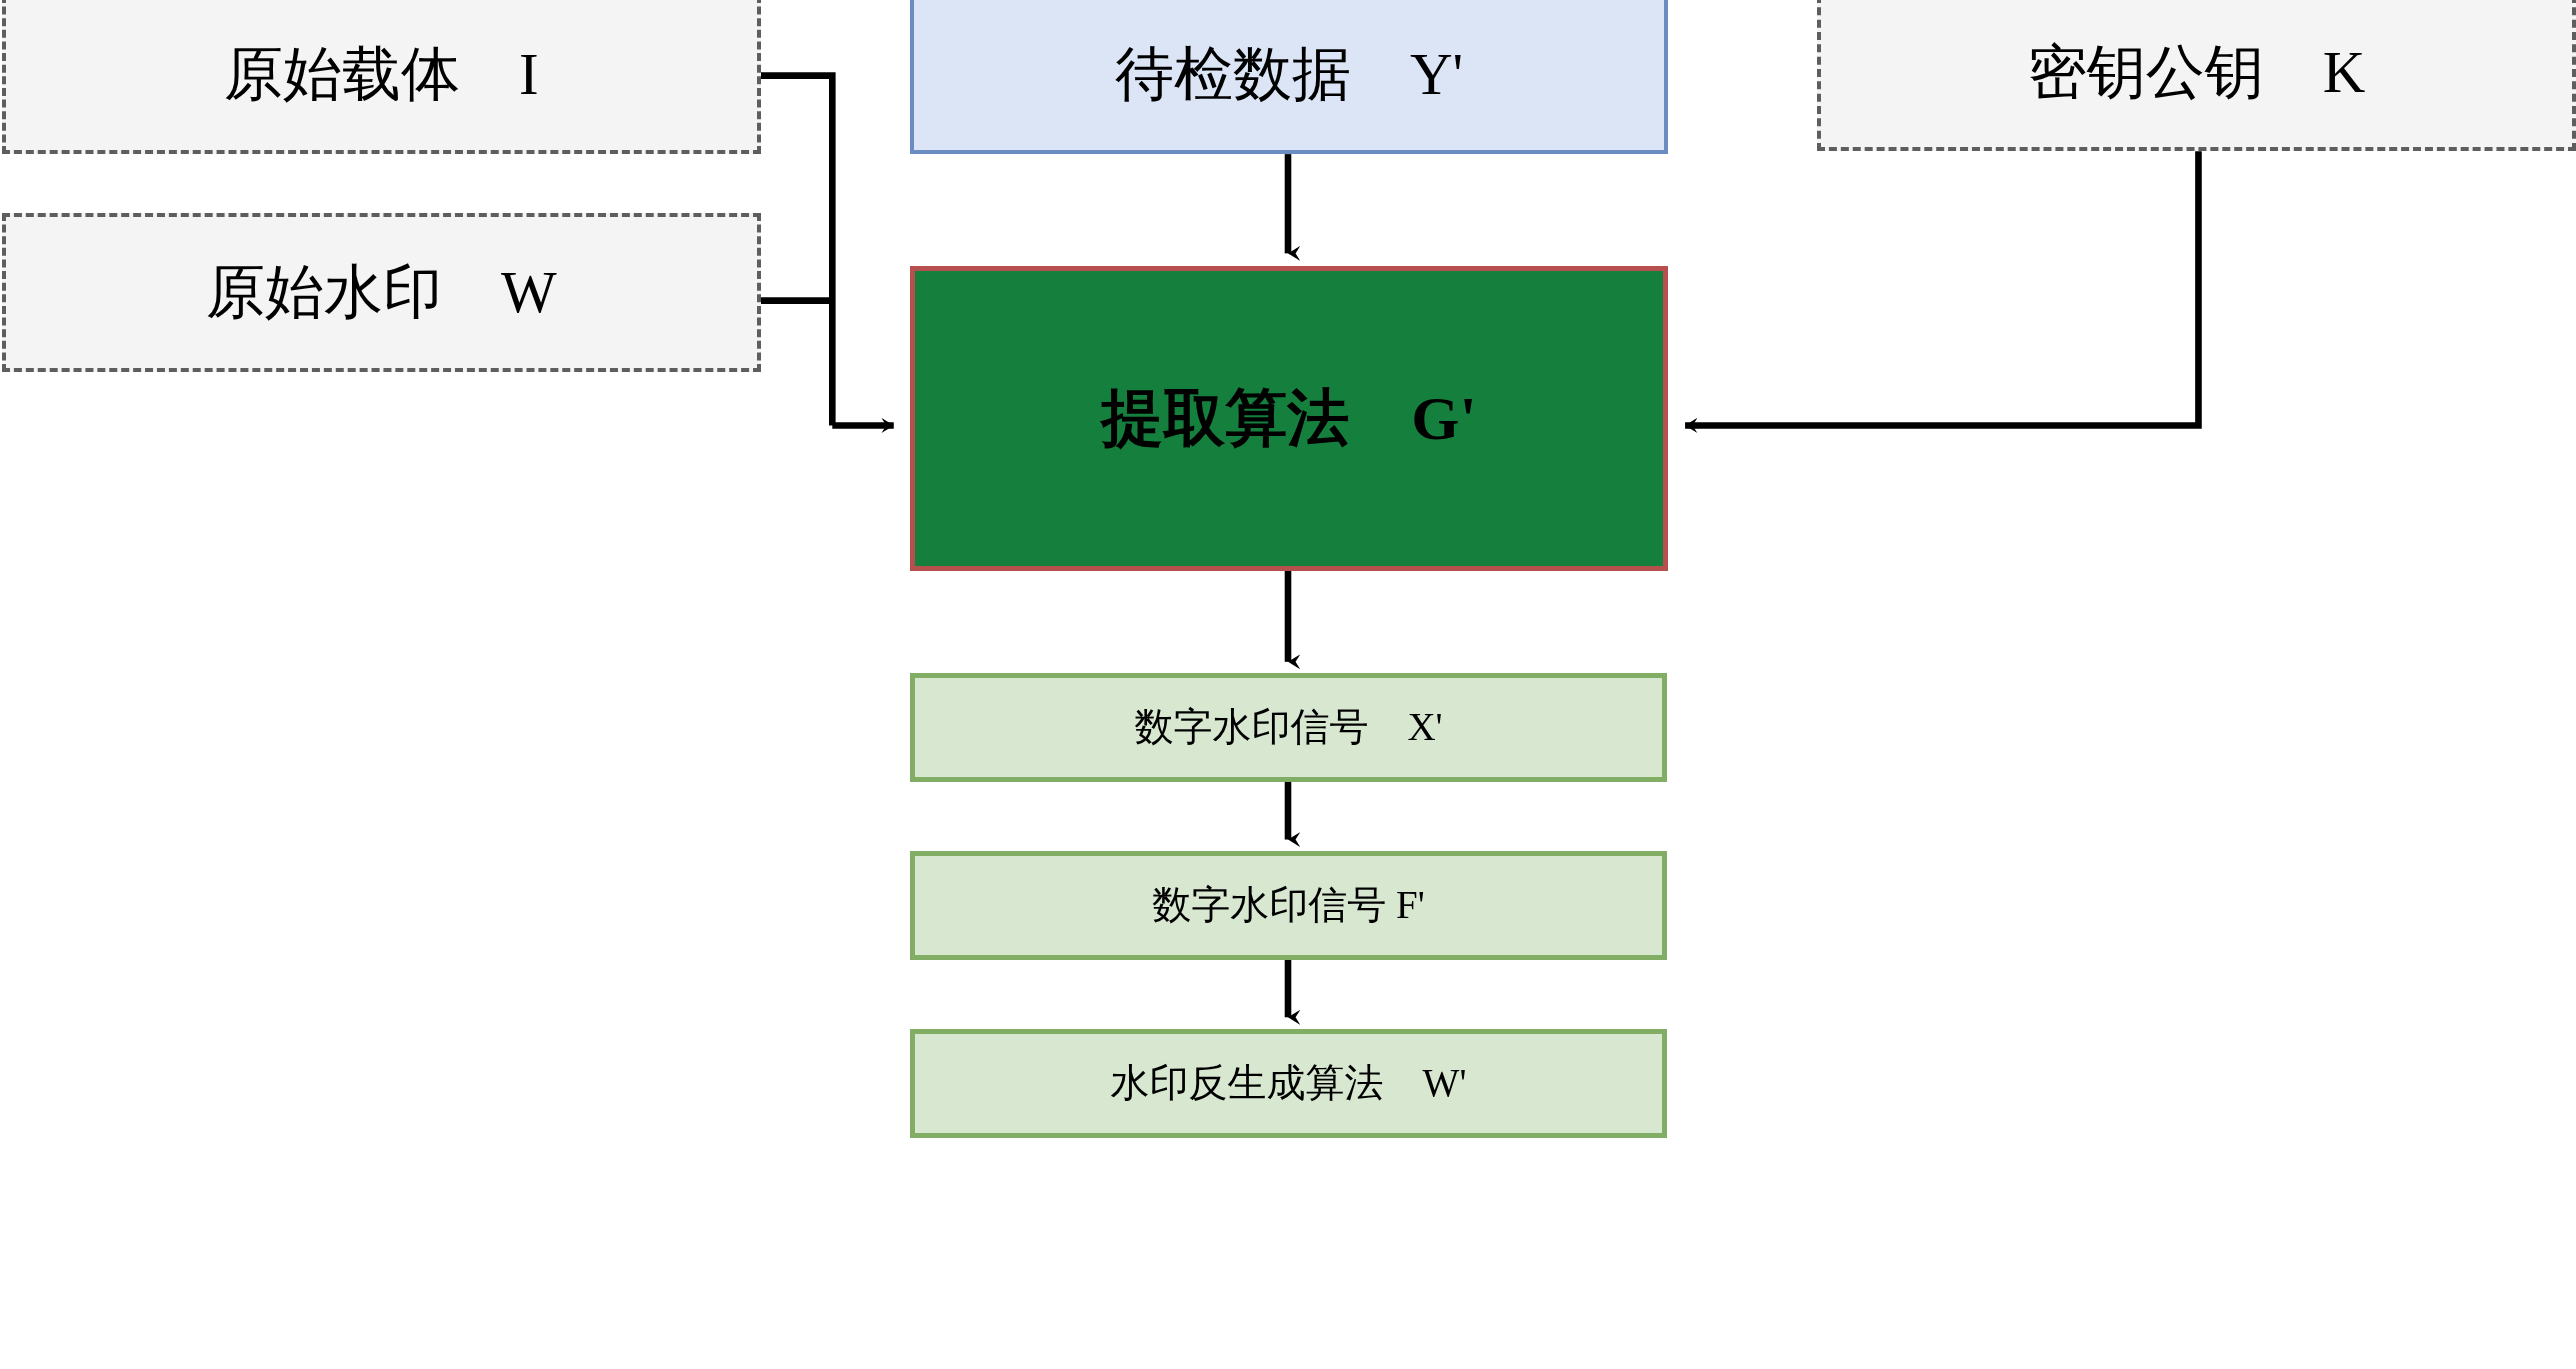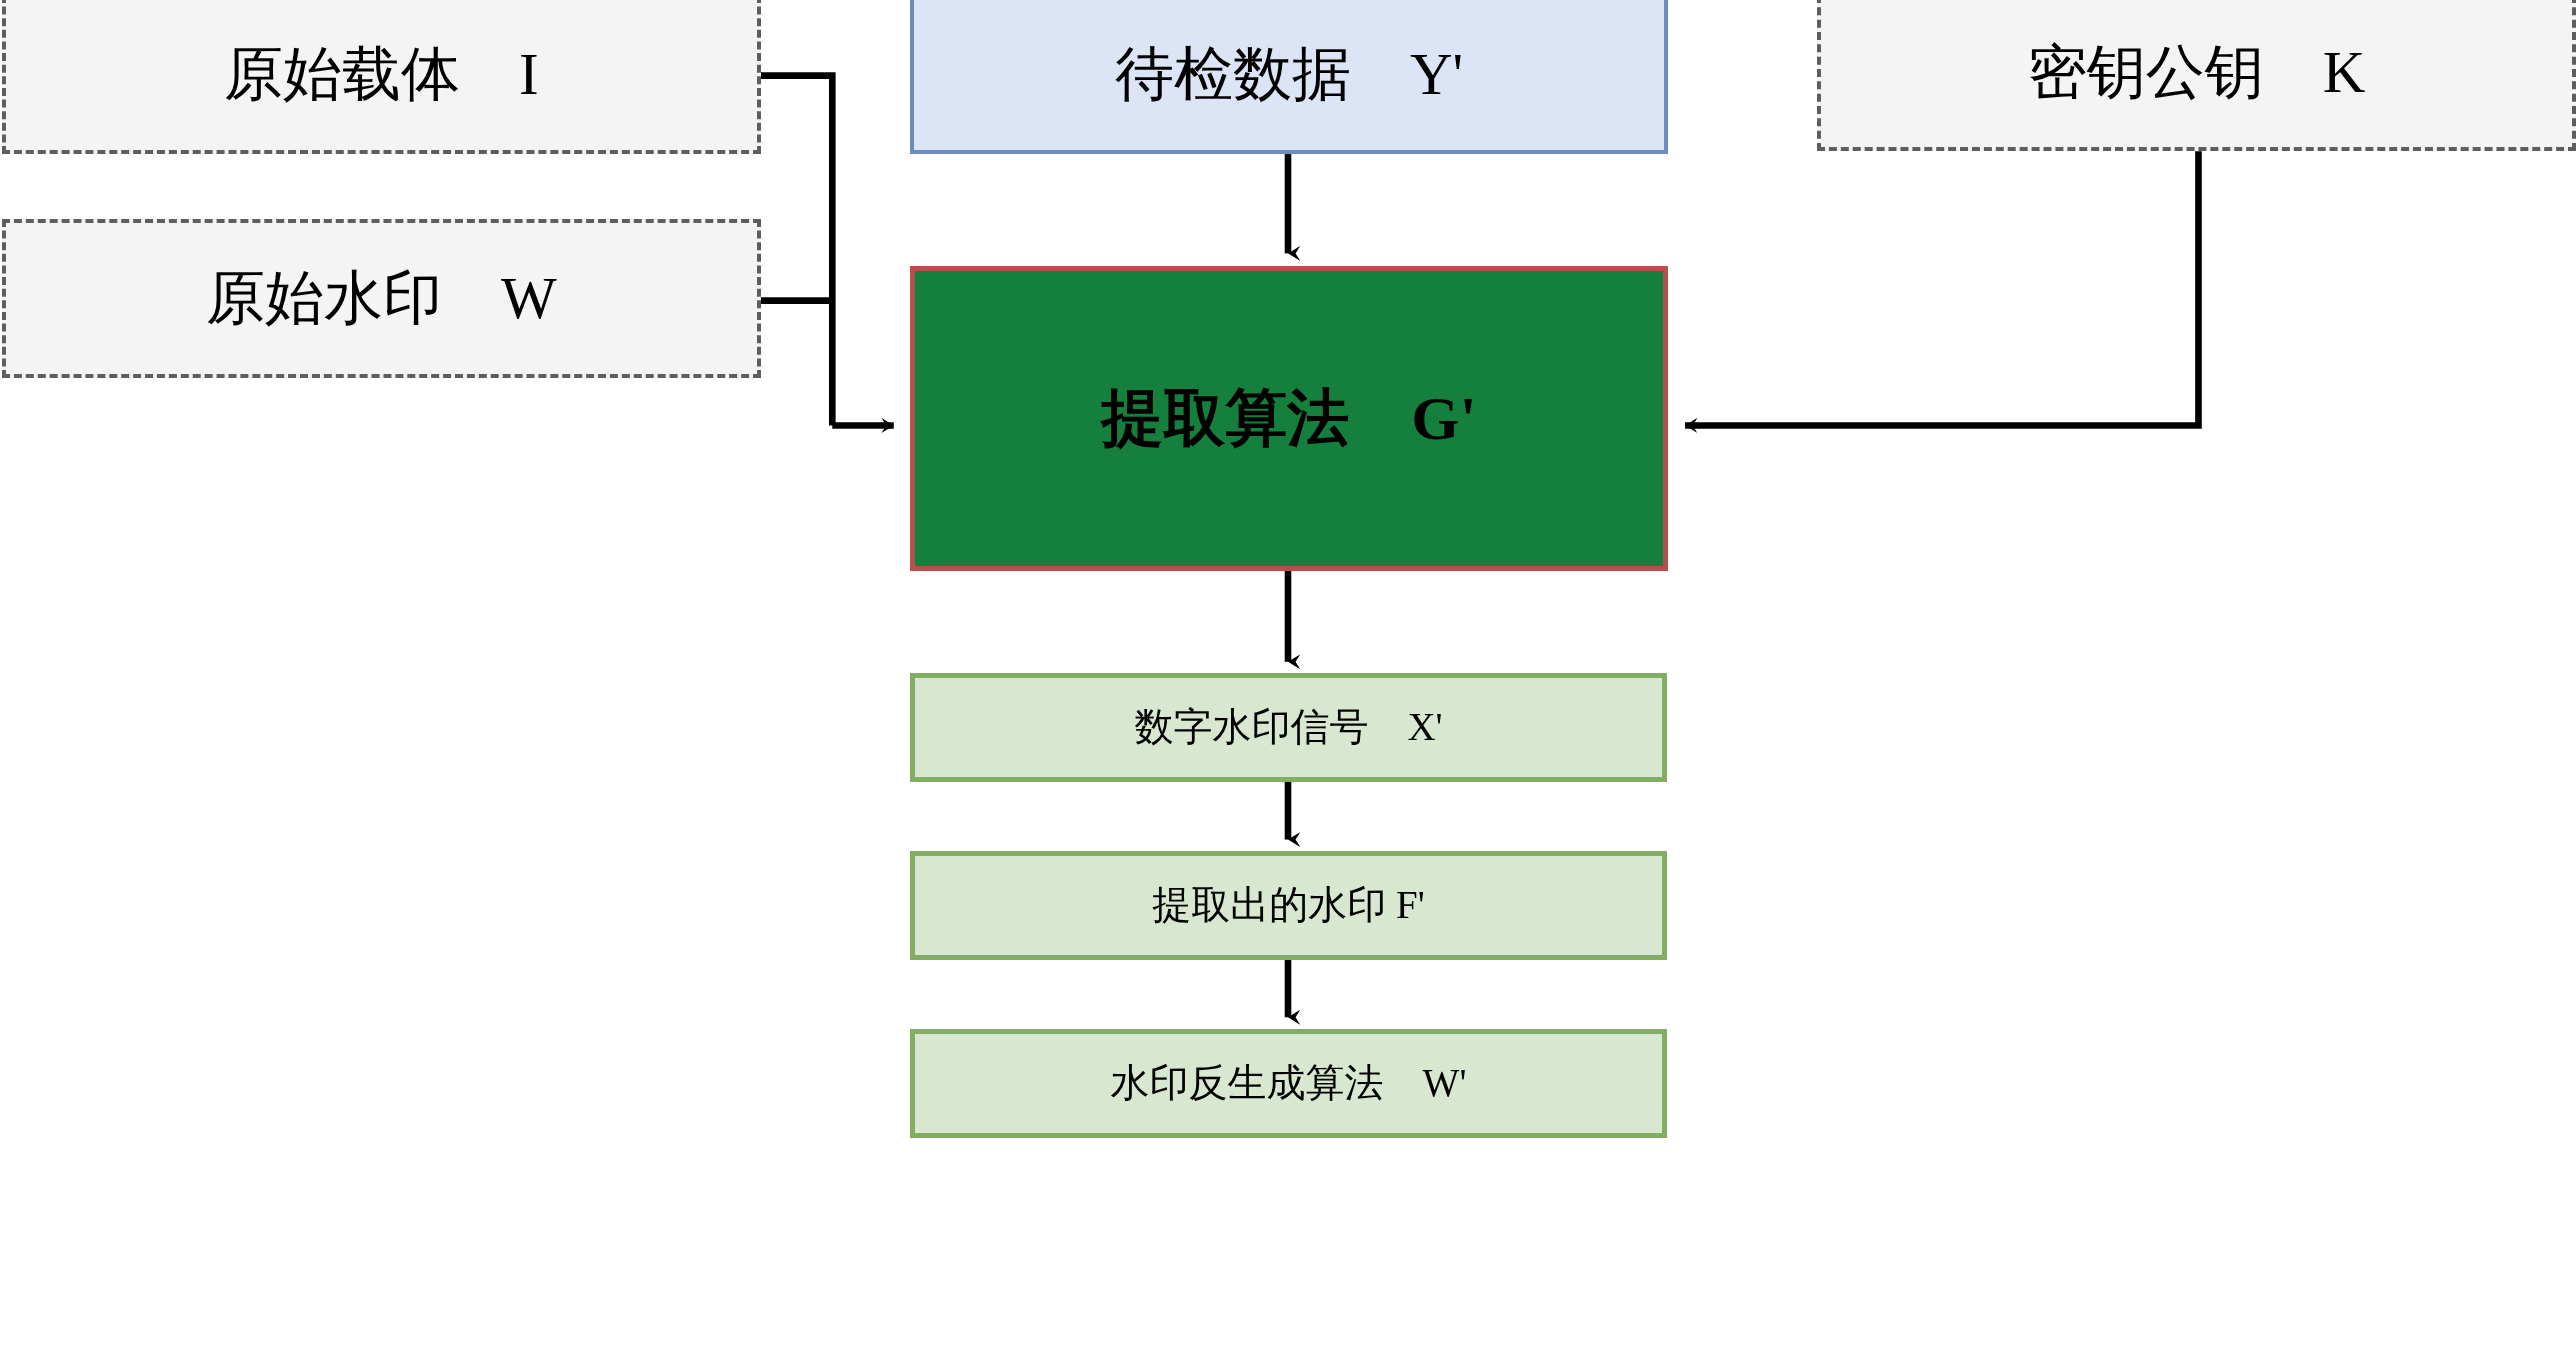--- a/index.html
+++ b/index.html
@@ -92,28 +92,28 @@
 
     <path d="M 1362 603 L 1362 700" fill="none" stroke="#000000" stroke-width="7" marker-end="url(#arrowDown)"></path>
 
     <path d="M 1362 827 L 1362 888" fill="none" stroke="#000000" stroke-width="7" marker-end="url(#arrowDown)"></path>
 
     <path d="M 1362 1015 L 1362 1076" fill="none" stroke="#000000" stroke-width="7" marker-end="url(#arrowDown)"></path>
   </svg>
 
   <div class="node node-dashed" style="left:1.9px; top:-4.7px; width:759px; height:159px;">原始载体　I</div>
 
-  <div class="node node-dashed" style="left:1.9px; top:219px; width:759px; height:159px;">原始水印　W</div>
+  <div class="node node-dashed" style="left:1.9px; top:213px; width:759px; height:159px;">原始水印　W</div>
 
   <div class="node node-blue" style="left:910px; top:-4.7px; width:758px; height:159px;">待检数据　Y'</div>
 
   <div class="node node-dashed" style="left:1817px; top:-4.7px; width:759px; height:156px;">密钥公钥　K</div>
 
   <div class="node node-red" style="left:910px; top:266px; width:758px; height:305px;">提取算法　G'</div>
 
   <div class="node node-green" style="left:910px; top:673px; width:757px; height:109px;">数字水印信号　X'</div>
 
-  <div class="node node-green" style="left:910px; top:851px; width:757px; height:109px;">提取出的水印 F'</div>
+  <div class="node node-green" style="left:910px; top:851px; width:757px; height:109px;">数字水印信号 F'</div>
 
   <div class="node node-green" style="left:910px; top:1029px; width:757px; height:109px;">水印反生成算法　W'</div>
 
 </div>
 
 
 </body></html>

